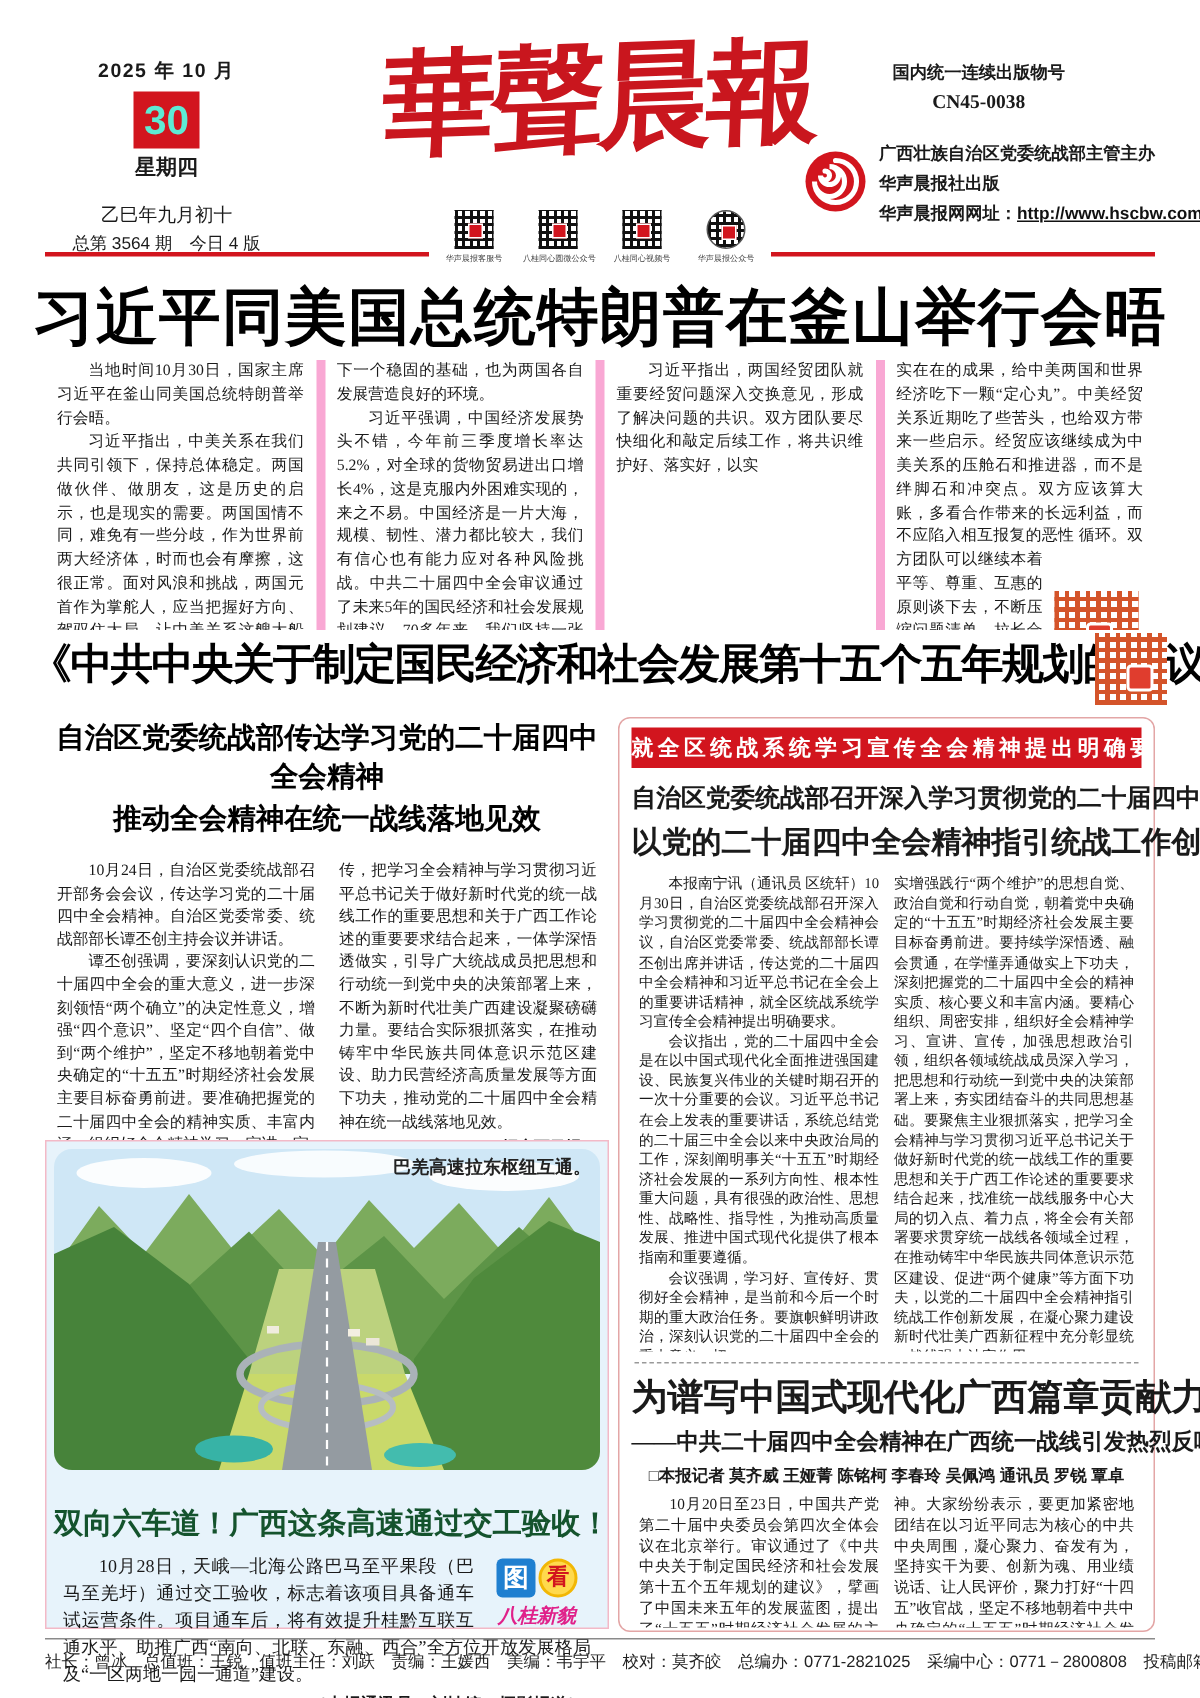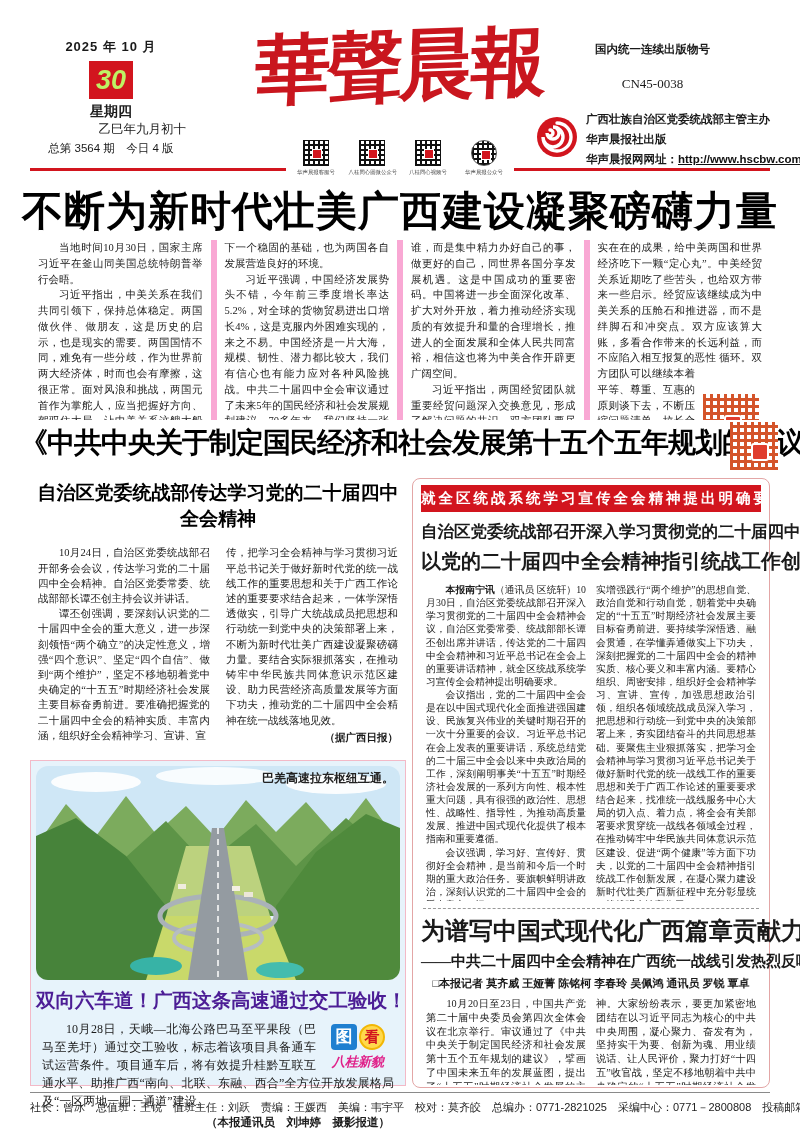--- a/index.html
+++ b/index.html
@@ -3,31 +3,31 @@
 <meta charset="utf-8">
 <style>
   * { margin:0; padding:0; box-sizing:border-box; }
   html,body { background:#ffffff; }
   .page { position:relative; width:800px; height:1132px; margin:0 auto; background:#fff;
           font-family:"Liberation Sans", sans-serif; color:#1a1a1a; overflow:hidden; }
 
   
   .mh-left { position:absolute; left:36px; top:38px; width:150px; text-align:center; }
   .mh-date { font-size:13px; font-weight:bold; letter-spacing:1px; }
-  .mh-daybox { width:44px; height:38px; margin:5px auto 4px; background:#d2151e; color:#bef264;
-               font-size:27px; font-weight:bold; line-height:38px;font-style:italic; }
+  .mh-daybox { width:44px; height:38px; margin:5px auto 4px; background:#d2151e; color:#5eead4;
+               font-size:27px; font-weight:bold; line-height:38px; }
   .mh-weekday { font-size:14px; font-weight:bold; margin-top:2px; }
-  .mh-lunar { font-size:12.5px; margin-top:0;text-align:right; }
+  .mh-lunar { font-size:12.5px; margin-top:14px; }
   .mh-issue { font-size:11.5px; margin-top:3px; }
   .mh-title { position:absolute; left:234px; top:28px; width:330px; text-align:center;
               font-family:"Liberation Serif", serif; font-weight:bold; color:#c9161e;
               font-size:76px; line-height:1.0; letter-spacing:-4px; transform:rotate(-2deg) skewX(-4deg); }
   .mh-right { position:absolute; right:30px; top:40px; width:235px; }
   .mh-pub { text-align:center; font-size:11.5px; font-weight:bold; line-height:1.6; }
-  .mh-pub .cn { font-family:"Liberation Serif", serif; font-size:13px; font-weight:normal;margin-top:16px; }
+  .mh-pub .cn { font-family:"Liberation Serif", serif; font-size:13px; font-weight:bold; }
   .mh-org { display:flex; align-items:center; gap:7px; margin-top:14px; }
   .mh-org-lines { font-size:11.5px; font-weight:bold; line-height:1.75; white-space:nowrap; }
   .url { color:#111; text-decoration:underline; font-weight:bold; }
 
   .red-rule { position:absolute; left:30px; right:30px; top:168px; height:3px; background:#d2151e; }
 
   .qr-strip { position:absolute; left:286px; top:140px; width:228px; background:#fff;
               display:flex; justify-content:space-between; padding:0 4px; }
   .qr-item { text-align:center; width:52px; }
   .qr-sm { width:26px; height:26px; margin:0 auto; position:relative;
@@ -71,21 +71,21 @@
   .ls-col { flex:1; padding:0 8px; font-family:"Liberation Serif", serif; font-size:10.5px;
             line-height:1.45; text-align:justify; overflow:hidden; }
   .ls-col p.ind { text-indent:2em; }
   .ls-credit { text-align:right; font-weight:bold; margin-top:2px; }
 
   
   .photo-block { position:absolute; left:30px; top:760px; width:376px; height:326px;
                  background:#e7f3fb; border:1px solid #f3b9c7; padding:5px; }
   .photo { position:relative; width:364px; height:214px; overflow:hidden;border-radius:12px; }
   .photo-cap { position:absolute; right:6px; top:4px; font-size:12px; font-weight:bold; color:#222; }
-  .blue-head { text-align:center; font-size:19.5px; font-weight:900; color:#4c1d95; margin-top:7px;
+  .blue-head { text-align:center; font-size:19.5px; font-weight:900; color:#14532d; margin-top:22px;
                white-space:nowrap; }
   .photo-text { margin-top:6px; padding:0 6px; font-family:"Liberation Serif", serif;
                 font-size:12px; line-height:1.5; text-align:justify; }
   .photo-text p { text-indent:2em; }
   .badge { float:right; width:72px; margin:4px 0 0 6px; text-align:center; }
   .badge-row { display:flex; align-items:center; justify-content:center; gap:2px; }
   .badge-tu { width:26px; height:26px; background:#1f7fd0; color:#fff; font-size:17px;
               font-weight:bold; line-height:26px; border-radius:4px; }
   .badge-kan { width:26px; height:26px; background:#ffd94d; border:2px solid #f2b705; color:#d2151e;
                font-size:15px; font-weight:bold; line-height:22px; border-radius:50%; }
@@ -99,21 +99,21 @@
           border:1px solid #e3a6a6; border-radius:8px; padding:6px 8px; }
   .rb-banner { background:#d2151e; color:#fff; text-align:center; font-size:14.5px; font-weight:bold;
                letter-spacing:3px; padding:4px 0; white-space:nowrap; }
   .rb-kicker { text-align:center; font-family:"Liberation Serif", serif; font-weight:bold;
                font-size:16.5px; margin-top:9px; white-space:nowrap; }
   .rb-head { text-align:center; font-size:20px; font-weight:900; margin-top:5px; white-space:nowrap; }
   .rb-cols { display:flex; margin-top:8px; height:318px; overflow:hidden; }
   .rb-col { flex:1; padding:0 5px; font-family:"Liberation Serif", serif; font-size:9.8px;
             line-height:1.34; text-align:justify; overflow:hidden; }
   .rb-col p.ind { text-indent:2em; }
-  .rb-lead { font-weight:bold; font-family:"Liberation Sans", sans-serif; }
+  .rb-lead { font-weight:normal; font-family:"Liberation Sans", sans-serif; }
   .dashed { border-top:1px dashed #999; margin:7px 2px 6px; }
 
   .echo-head { text-align:center; font-size:24px; font-weight:900; white-space:nowrap; }
   .echo-sub { text-align:center; font-family:"Liberation Serif", serif; font-weight:bold;
               font-size:15px; margin-top:5px; white-space:nowrap; }
   .echo-byline { text-align:center; font-size:11px; font-weight:bold; margin-top:5px; white-space:nowrap; }
   .echo-cols { display:flex; margin-top:6px; height:88px; overflow:hidden; }
   .echo-col { flex:1; padding:0 5px; font-family:"Liberation Serif", serif; font-size:10.2px;
               line-height:1.35; text-align:justify; overflow:hidden; }
   .echo-col p.ind { text-indent:2em; }
@@ -173,33 +173,32 @@
     <div class="qr-item">
         <div class="qr-sm"></div>
       <div class="qr-lbl">八桂同心视频号</div>
       </div>
     <div class="qr-item">
         <div class="qr-sm qr-round"></div>
       <div class="qr-lbl">华声晨报公众号</div>
       </div>
   </div>
 
-  <div class="h1">不断为新时代壮美广西建设凝聚磅礴力量</div>
+  <div class="h1">习近平同美国总统特朗普在釜山举行会晤</div>
 
   <div class="a1">
     <div class="a1col">
       <p class="ind">当地时间10月30日，国家主席习近平在釜山同美国总统特朗普举行会晤。</p>
       <p class="ind">习近平指出，中美关系在我们共同引领下，保持总体稳定。两国做伙伴、做朋友，这是历史的启示，也是现实的需要。两国国情不同，难免有一些分歧，作为世界前两大经济体，时而也会有摩擦，这很正常。面对风浪和挑战，两国元首作为掌舵人，应当把握好方向、驾驭住大局，让中美关系这艘大船平稳前行。我愿继续同特朗普总统一道，为中美关系打</p>
     </div>
     <div class="a1col">
       <p>下一个稳固的基础，也为两国各自发展营造良好的环境。</p>
       <p class="ind">习近平强调，中国经济发展势头不错，今年前三季度增长率达5.2%，对全球的货物贸易进出口增长4%，这是克服内外困难实现的，来之不易。中国经济是一片大海，规模、韧性、潜力都比较大，我们有信心也有能力应对各种风险挑战。中共二十届四中全会审议通过了未来5年的国民经济和社会发展规划建议。70多年来，我们坚持一张蓝图绘到底，一茬接着一茬干，从来没有想挑战谁、取代</p>
     </div>
     <div class="a1col">
-      <p>谁，而是集中精力办好自己的事，做更好的自己，同世界各国分享发展机遇。这是中国成功的重要密码。中国将进一步全面深化改革、扩大对外开放，着力推动经济实现质的有效提升和量的合理增长，推进人的全面发展和全体人民共同富裕，相信这也将为中美合作开辟更广阔空间。</p>
       <p class="ind">习近平指出，两国经贸团队就重要经贸问题深入交换意见，形成了解决问题的共识。双方团队要尽快细化和敲定后续工作，将共识维护好、落实好，以实</p>
     </div>
     <div class="a1col">
       <span>实在在的成果，给中美两国和世界经济吃下一颗“定心丸”。中美经贸关系近期吃了些苦头，也给双方带来一些启示。经贸应该继续成为中美关系的压舱石和推进器，而不是绊脚石和冲突点。双方应该算大账，多看合作带来的长远利益，而不应陷入相互报复的恶性</span>
       <span class="qr-float">
         <span class="qr-big" style="display:block"></span>
 
       </span>
       <span>循环。双方团队可以继续本着平等、尊重、互惠的原则谈下去，不断压缩问题清单，拉长合作清单。</span>
       
@@ -209,20 +208,21 @@
   <div class="h2row">
     <div class="h2">《中共中央关于制定国民经济和社会发展第十五个五年规划的建议》诞生记</div>
     <div class="h2qr">
         <div class="qr-big" style="width:48px;height:48px"></div>
       </div>
     <div class="h2cap">扫一扫，阅读详细报道</div>
   </div>
 
   <div class="lhalf">
     <div class="ls-t1">自治区党委统战部传达学习党的二十届四中全会精神</div>
+    <div class="ls-t2">推动全会精神在统一战线落地见效</div>
     <div class="ls-cols">
       <div class="ls-col">
         <p class="ind">10月24日，自治区党委统战部召开部务会会议，传达学习党的二十届四中全会精神。自治区党委常委、统战部部长谭丕创主持会议并讲话。</p>
         <p class="ind">谭丕创强调，要深刻认识党的二十届四中全会的重大意义，进一步深刻领悟“两个确立”的决定性意义，增强“四个意识”、坚定“四个自信”、做到“两个维护”，坚定不移地朝着党中央确定的“十五五”时期经济社会发展主要目标奋勇前进。要准确把握党的二十届四中全会的精神实质、丰富内涵，组织好全会精神学习、宣讲、宣</p>
       </div>
       <div class="ls-col">
         <p>传，把学习全会精神与学习贯彻习近平总书记关于做好新时代党的统一战线工作的重要思想和关于广西工作论述的重要要求结合起来，一体学深悟透做实，引导广大统战成员把思想和行动统一到党中央的决策部署上来，不断为新时代壮美广西建设凝聚磅礴力量。要结合实际狠抓落实，在推动铸牢中华民族共同体意识示范区建设、助力民营经济高质量发展等方面下功夫，推动党的二十届四中全会精神在统一战线落地见效。</p>
         <div class="ls-credit"><b>（据广西日报）</b></div>
       </div>
     </div>

